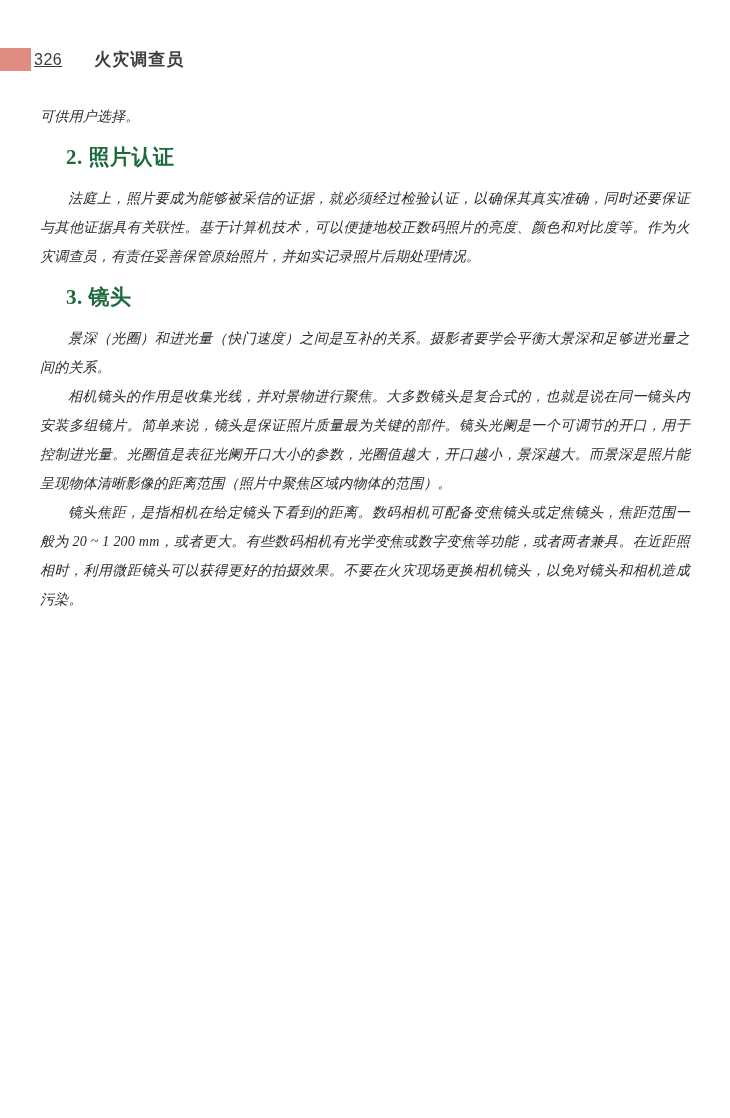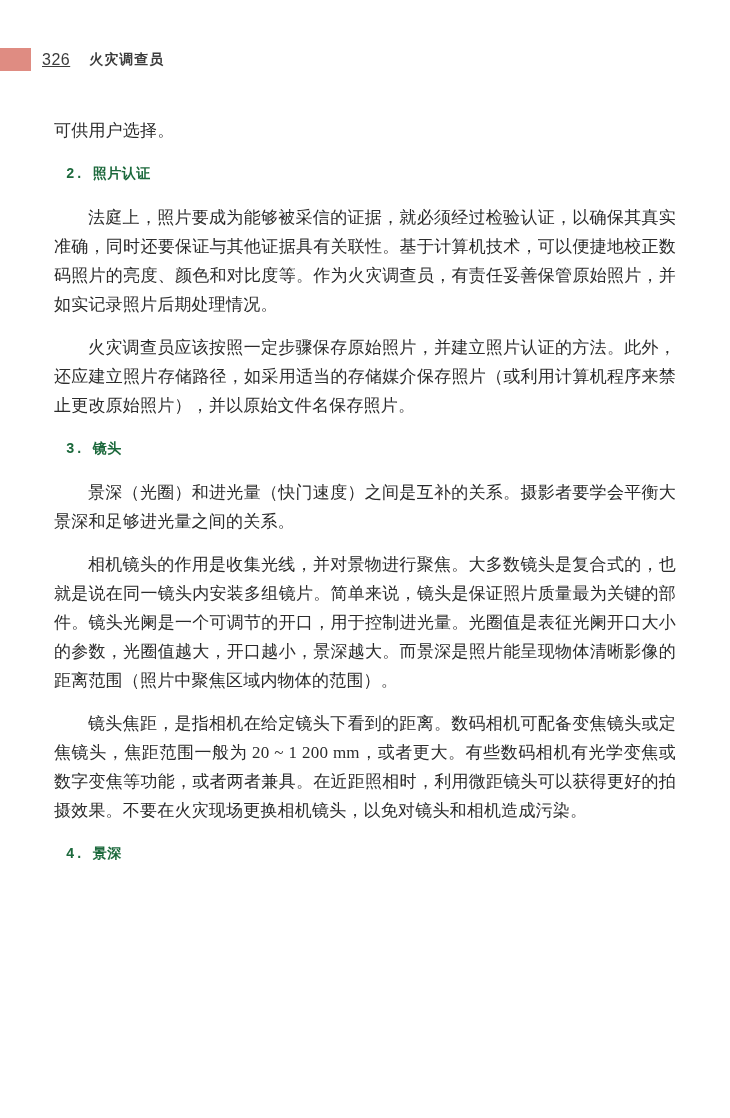--- a/index.html
+++ b/index.html
@@ -23,81 +23,80 @@
     display: flex;
     align-items: center;
     height: 23px;
   }
   .header-bar {
     width: 31px;
     height: 23px;
     background: var(--bar-color, #df8c82);
   }
   .page-number {
-    margin-left: 11px;
+    margin-left: 3px;
     font-family: "Liberation Sans", "DejaVu Sans", sans-serif;
     font-size: 16px;
     color: #3c3c3c;
     letter-spacing: 0.5px;
     text-decoration: underline;
   }
   .book-title {
-    margin-left: 19px;
+    margin-left: 32px;
     font-family: "Liberation Sans", "DejaVu Sans", sans-serif;
-    font-size: 14px;
+    font-size: 17px;
     font-weight: bold;
     color: #3c3c3c;
     letter-spacing: 1px;
   }
 
   
   .content {
     position: absolute;
     top: 102px;
     left: 40px;
     width: 650px;
   }
   .para {
-    margin: 14px;
+    margin: 0;
     font-family: "Liberation Serif", "DejaVu Serif", serif;
-    font-size: 17px;
+    font-size: 14px;
     line-height: 29px;
     color: var(--body-text, #2b2b2b);
     text-align: justify;
     letter-spacing: 0.2px;
+    font-style: italic;
   }
   .para.indent {
     text-indent: 2em;
   }
   .section-heading {
     margin: 11px 0 12px 26px;
-    font-family: Liberation Mono, monospace;
+    font-family: Liberation Serif, serif;
     font-weight: bold;
-    font-size: 14px;
+    font-size: 21px;
     line-height: 30px;
     color: var(--heading-green, #1c693c);
     letter-spacing: 0.5px;
   }
 </style>
 </head>
 <body>
 
 <div class="page">
 
   <div class="running-header">
     <div class="header-bar"></div>
     <span class="page-number">326</span>
     <span class="book-title">火灾调查员</span>
   </div>
 
   <div class="content">
     <p class="para">可供用户选择。</p>
     <h3 class="section-heading">2. 照片认证</h3>
     <p class="para indent">法庭上，照片要成为能够被采信的证据，就必须经过检验认证，以确保其真实准确，同时还要保证与其他证据具有关联性。基于计算机技术，可以便捷地校正数码照片的亮度、颜色和对比度等。作为火灾调查员，有责任妥善保管原始照片，并如实记录照片后期处理情况。</p>
-    <p class="para indent">火灾调查员应该按照一定步骤保存原始照片，并建立照片认证的方法。此外，还应建立照片存储路径，如采用适当的存储媒介保存照片（或利用计算机程序来禁止更改原始照片），并以原始文件名保存照片。</p>
     <h3 class="section-heading">3. 镜头</h3>
     <p class="para indent">景深（光圈）和进光量（快门速度）之间是互补的关系。摄影者要学会平衡大景深和足够进光量之间的关系。</p>
     <p class="para indent">相机镜头的作用是收集光线，并对景物进行聚焦。大多数镜头是复合式的，也就是说在同一镜头内安装多组镜片。简单来说，镜头是保证照片质量最为关键的部件。镜头光阑是一个可调节的开口，用于控制进光量。光圈值是表征光阑开口大小的参数，光圈值越大，开口越小，景深越大。而景深是照片能呈现物体清晰影像的距离范围（照片中聚焦区域内物体的范围）。</p>
     <p class="para indent">镜头焦距，是指相机在给定镜头下看到的距离。数码相机可配备变焦镜头或定焦镜头，焦距范围一般为 20 ~ 1 200 mm，或者更大。有些数码相机有光学变焦或数字变焦等功能，或者两者兼具。在近距照相时，利用微距镜头可以获得更好的拍摄效果。不要在火灾现场更换相机镜头，以免对镜头和相机造成污染。</p>
-    <h3 class="section-heading">4. 景深</h3>
   </div>
 
 </div>
 
 </body></html>

